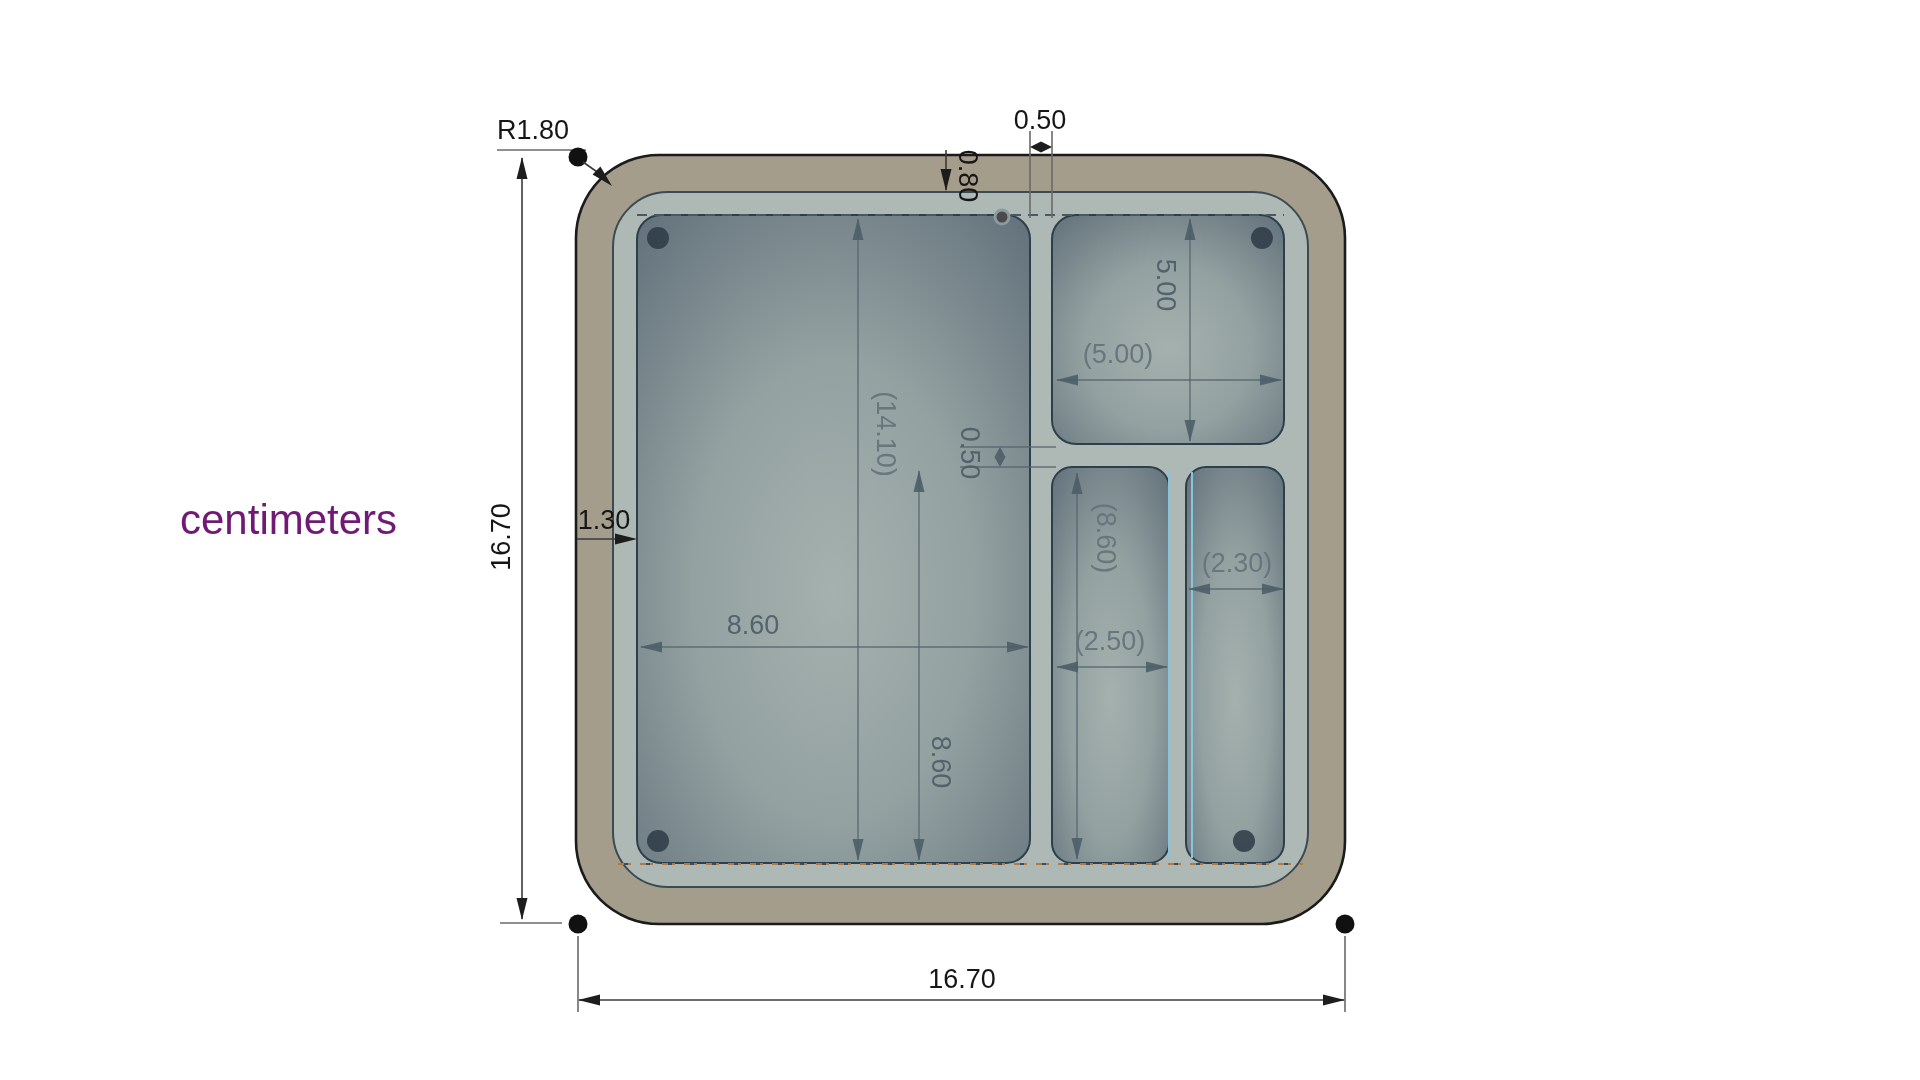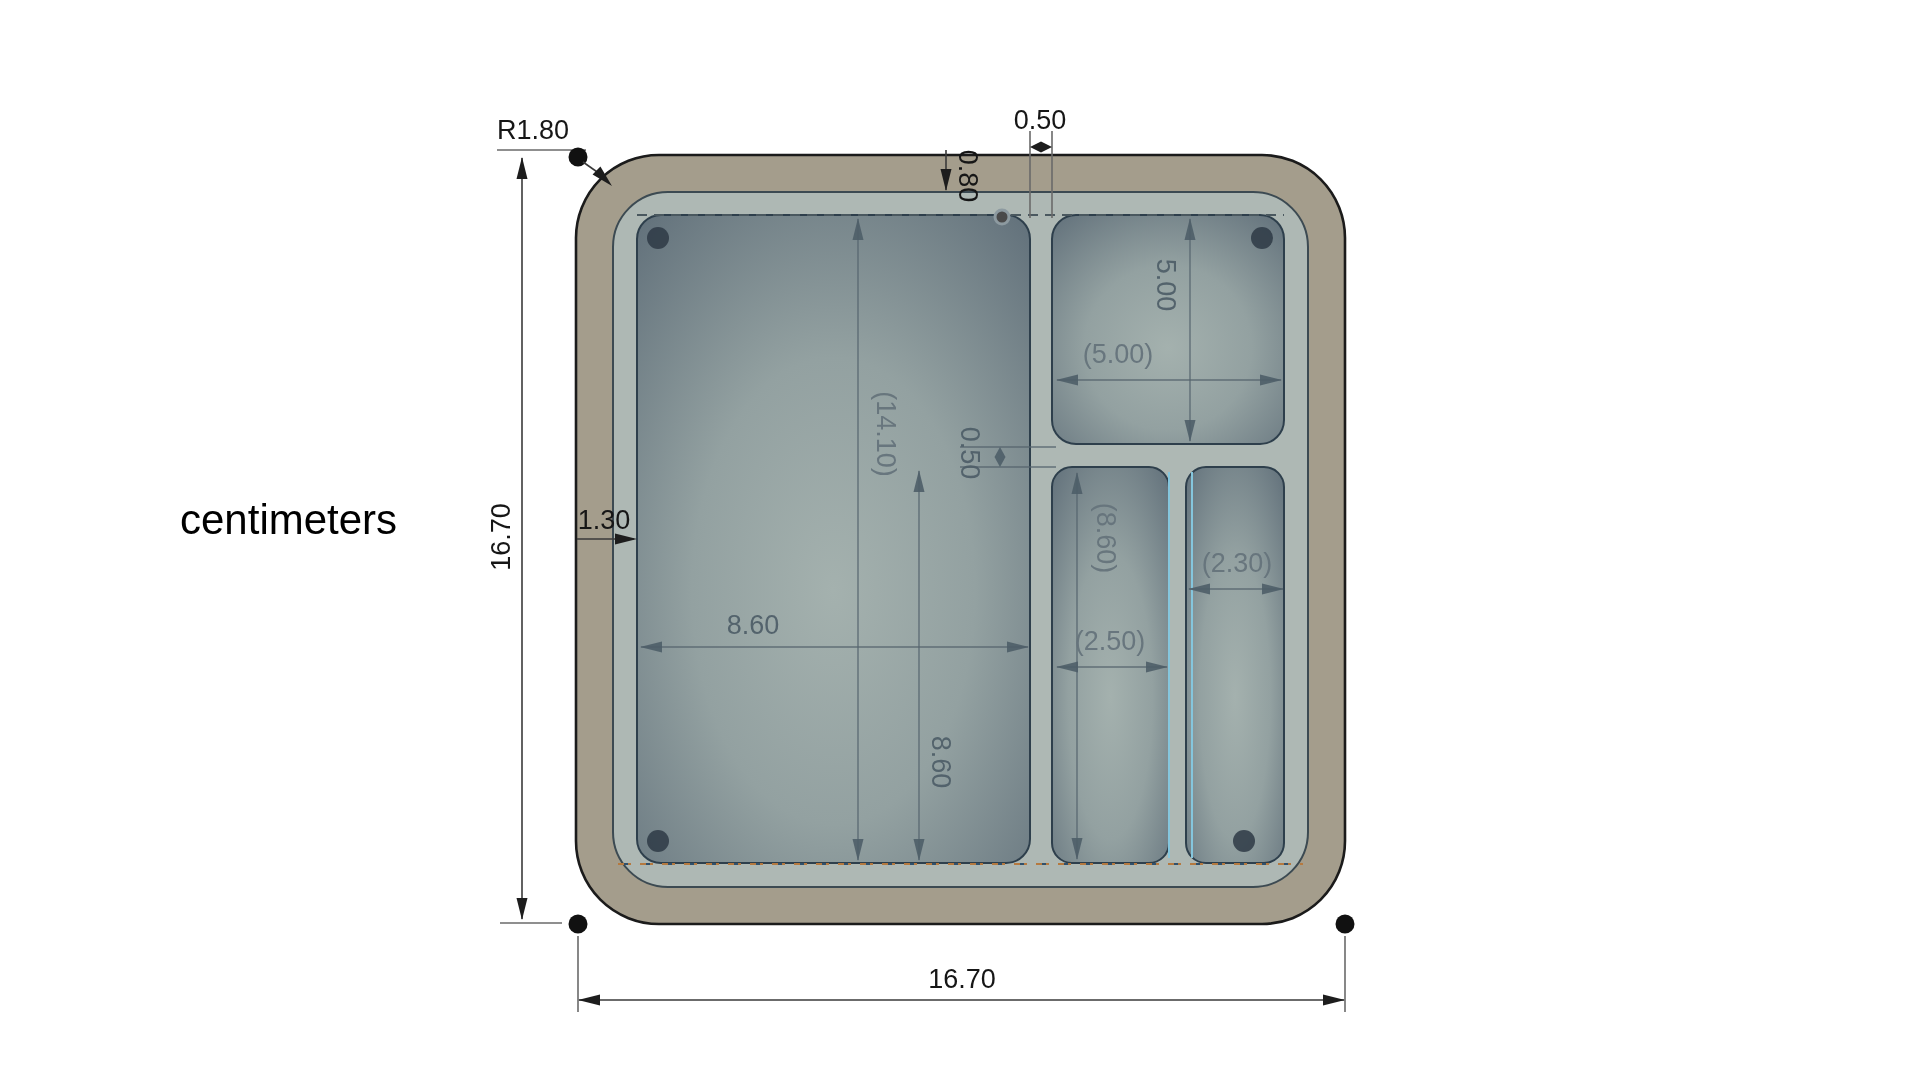--- a/index.html
+++ b/index.html
@@ -1,17 +1,17 @@
 <!DOCTYPE html>
 <html><head>
 <meta charset="utf-8">
 <style>
   html,body{margin:0;padding:0;background:#ffffff;width:1920px;height:1080px;overflow:hidden;}
   .canvas{position:relative;width:1920px;height:1080px;font-family:"Liberation Sans","DejaVu Sans",sans-serif;}
-  .units{position:absolute;left:180px;top:496px;font-size:42px;color:#000000;letter-spacing:0px;text-align:right;}
+  .units{position:absolute;left:180px;top:496px;font-size:42px;color:#701a75;letter-spacing:0px;text-align:right;}
   svg text{font-family:"Liberation Sans","DejaVu Sans",sans-serif;}
   .dimOuter{fill:#161616;font-size:27px;}
   .dimInner{fill:#4e5e68;font-size:27px;opacity:0.92;}
   .dimRef{fill:#66747c;font-size:27px;opacity:0.95;}
   .extOuter{stroke:#6a6a6a;stroke-width:1.6;fill:none;}
   .dimLineOuter{stroke:#3a3a3a;stroke-width:1.6;fill:none;}
   .arrowOuter{fill:#1d1d1d;}
   .extInner{stroke:#55646d;stroke-width:1.4;fill:none;opacity:.85;}
   .arrowInner{fill:#4e5e68;opacity:.9;}
 </style>

